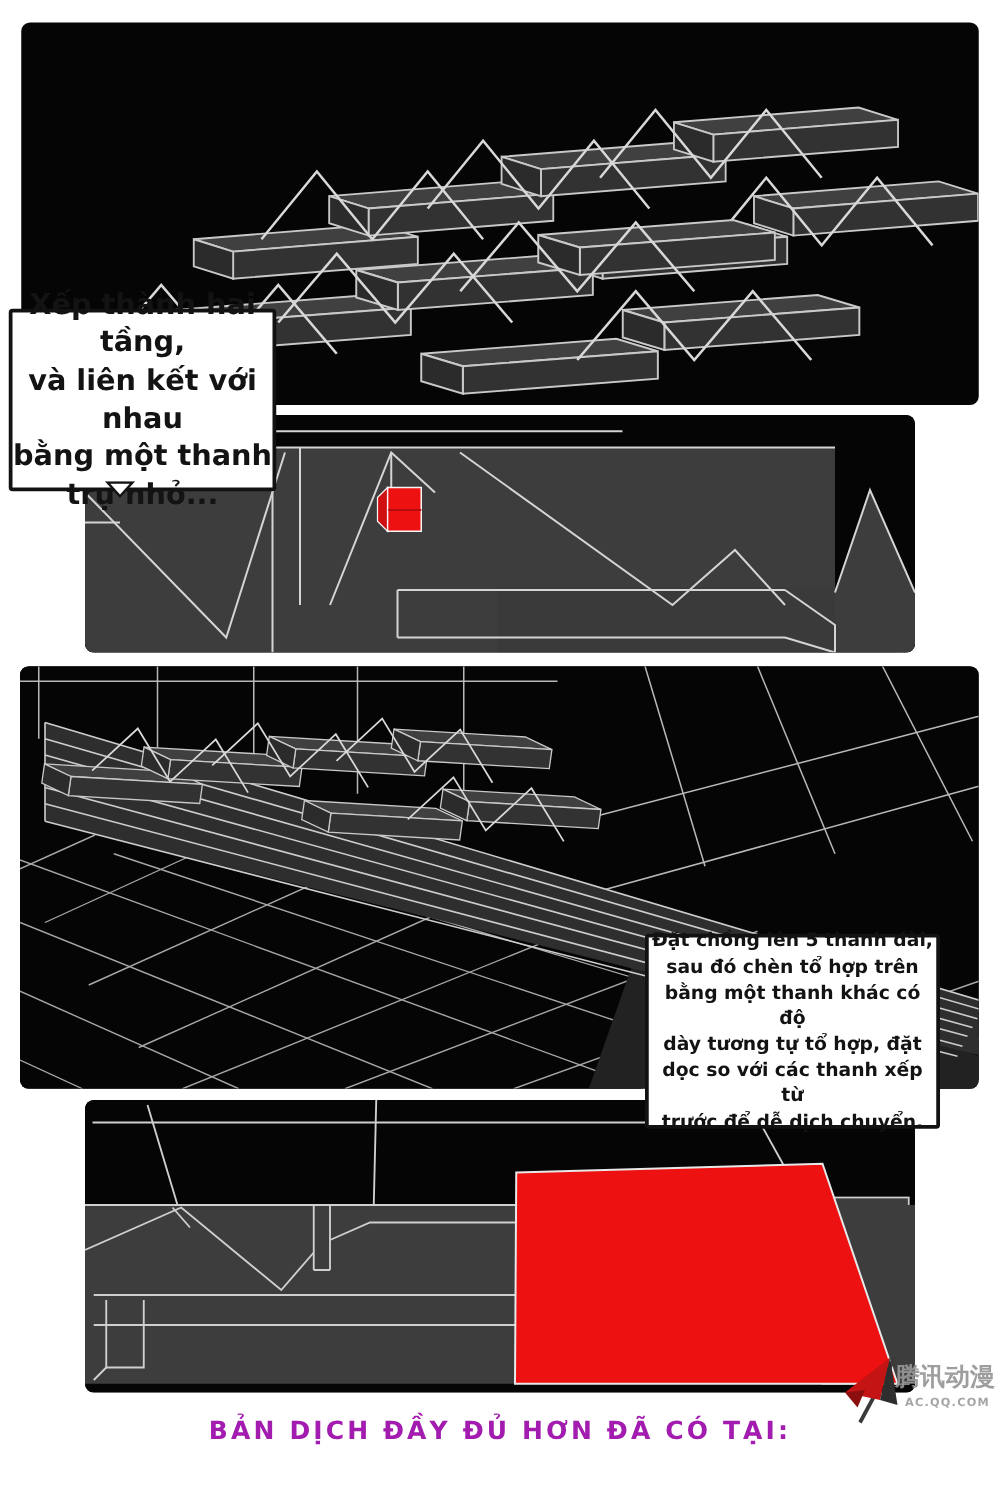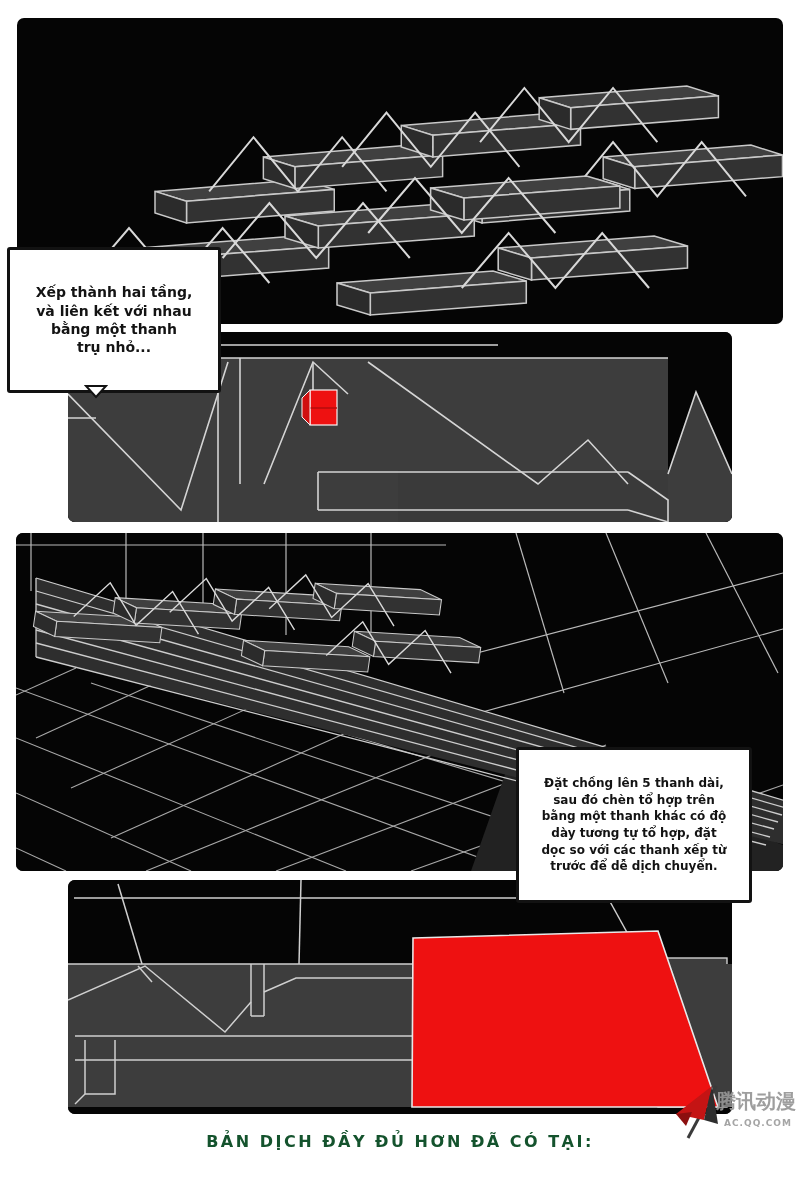--- a/index.html
+++ b/index.html
@@ -12,26 +12,26 @@
   #panel1{left:17px;top:18px;width:766px;height:306px;}
   #panel2{left:68px;top:332px;width:664px;height:190px;}
   #panel3{left:16px;top:533px;width:767px;height:338px;}
   #panel4{left:68px;top:880px;width:664px;height:234px;}
   .bubble{
     position:absolute;background:#ffffff;border:3px solid #121212;border-radius:3px;
     display:flex;align-items:center;justify-content:center;text-align:center;
     color:#131313;font-weight:bold;z-index:5;
   }
   .bubble .txt{white-space:pre-line;}
-  #bubble1{left:7px;top:247px;width:208px;height:140px;font-size:14px;line-height:1.32;}
-  #bubble2{left:516px;top:747px;width:230px;height:150px;font-size:12px;line-height:1.38;}
+  #bubble1{left:7px;top:247px;width:208px;height:140px;font-size:23px;line-height:1.32;}
+  #bubble2{left:516px;top:747px;width:230px;height:150px;font-size:15px;line-height:1.38;}
   .bubble-tail{position:absolute;z-index:6;}
   .footer{position:absolute;left:0;top:1132px;width:800px;text-align:center;z-index:2;}
   .footer-note{
-    color:#14532d;font-size:16px;font-weight:bold;letter-spacing:2.5px;margin:0 0 1px 0;
+    color:#a21caf;font-size:20px;font-weight:bold;letter-spacing:2.5px;margin:0 0 1px 0;
   }
   .footer-site{
     color:#7b7b7b;font-size:46px;font-weight:bold;letter-spacing:1px;line-height:1;
     transform:scaleY(1.02);
   }
   .watermark{position:absolute;left:672px;top:1082px;width:128px;height:58px;z-index:8;}
   .wm-title{
     position:absolute;left:44px;top:6px;font-size:20px;font-weight:bold;
     color:rgba(150,150,150,0.92);letter-spacing:0px;white-space:nowrap;font-family:Liberation Serif, serif;
   }

